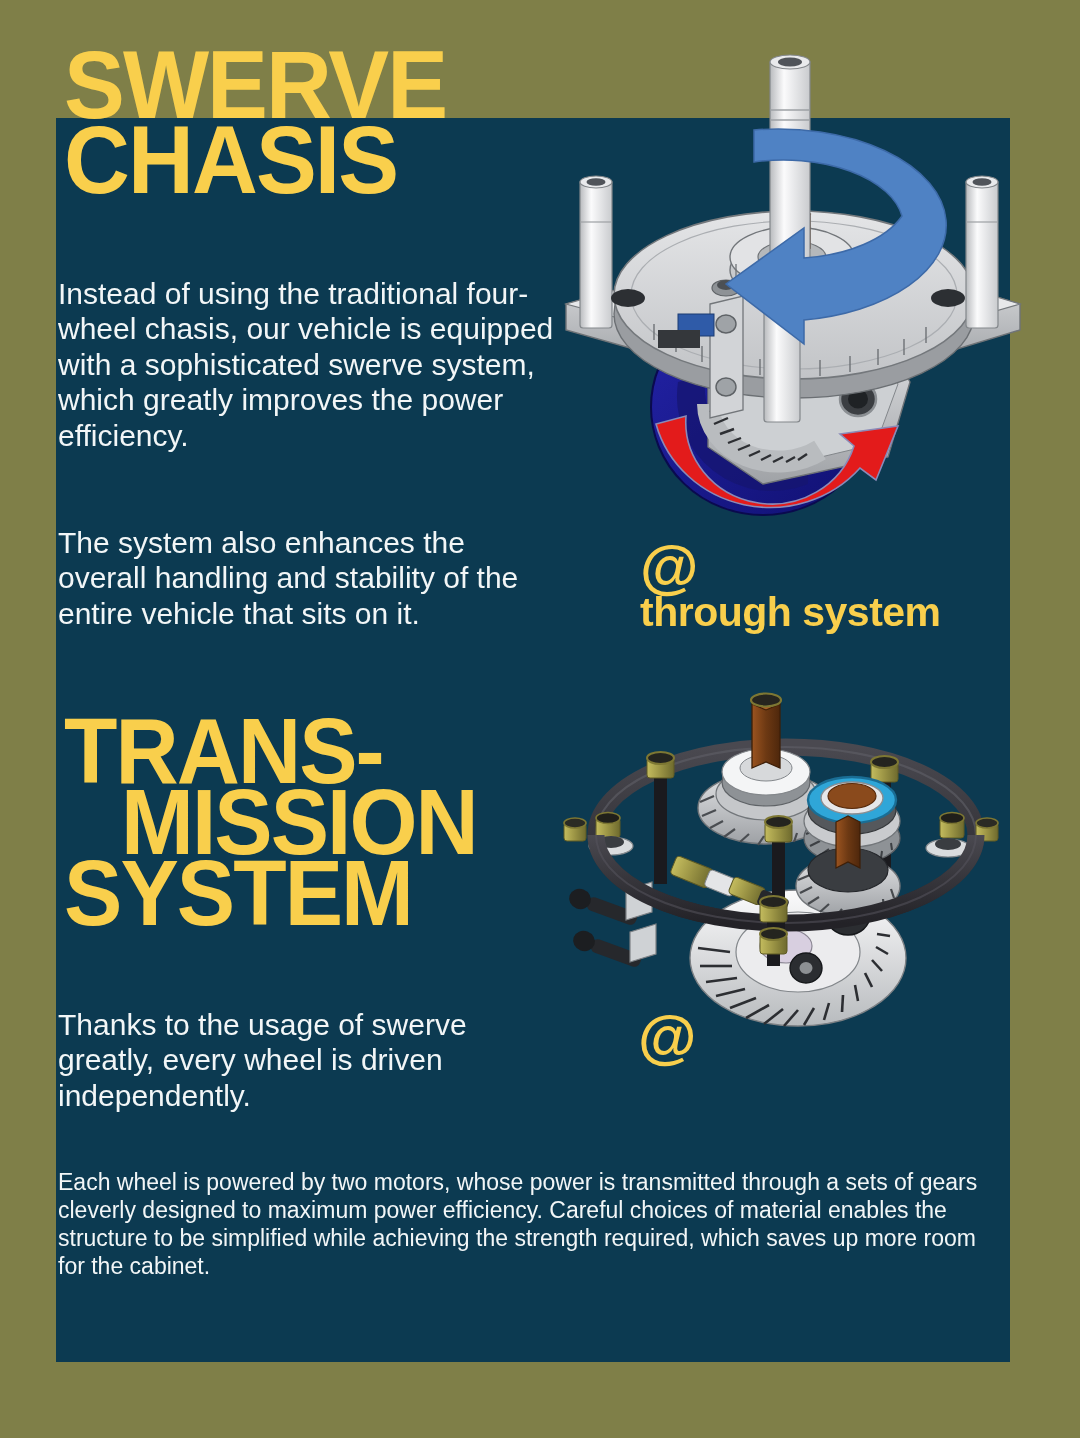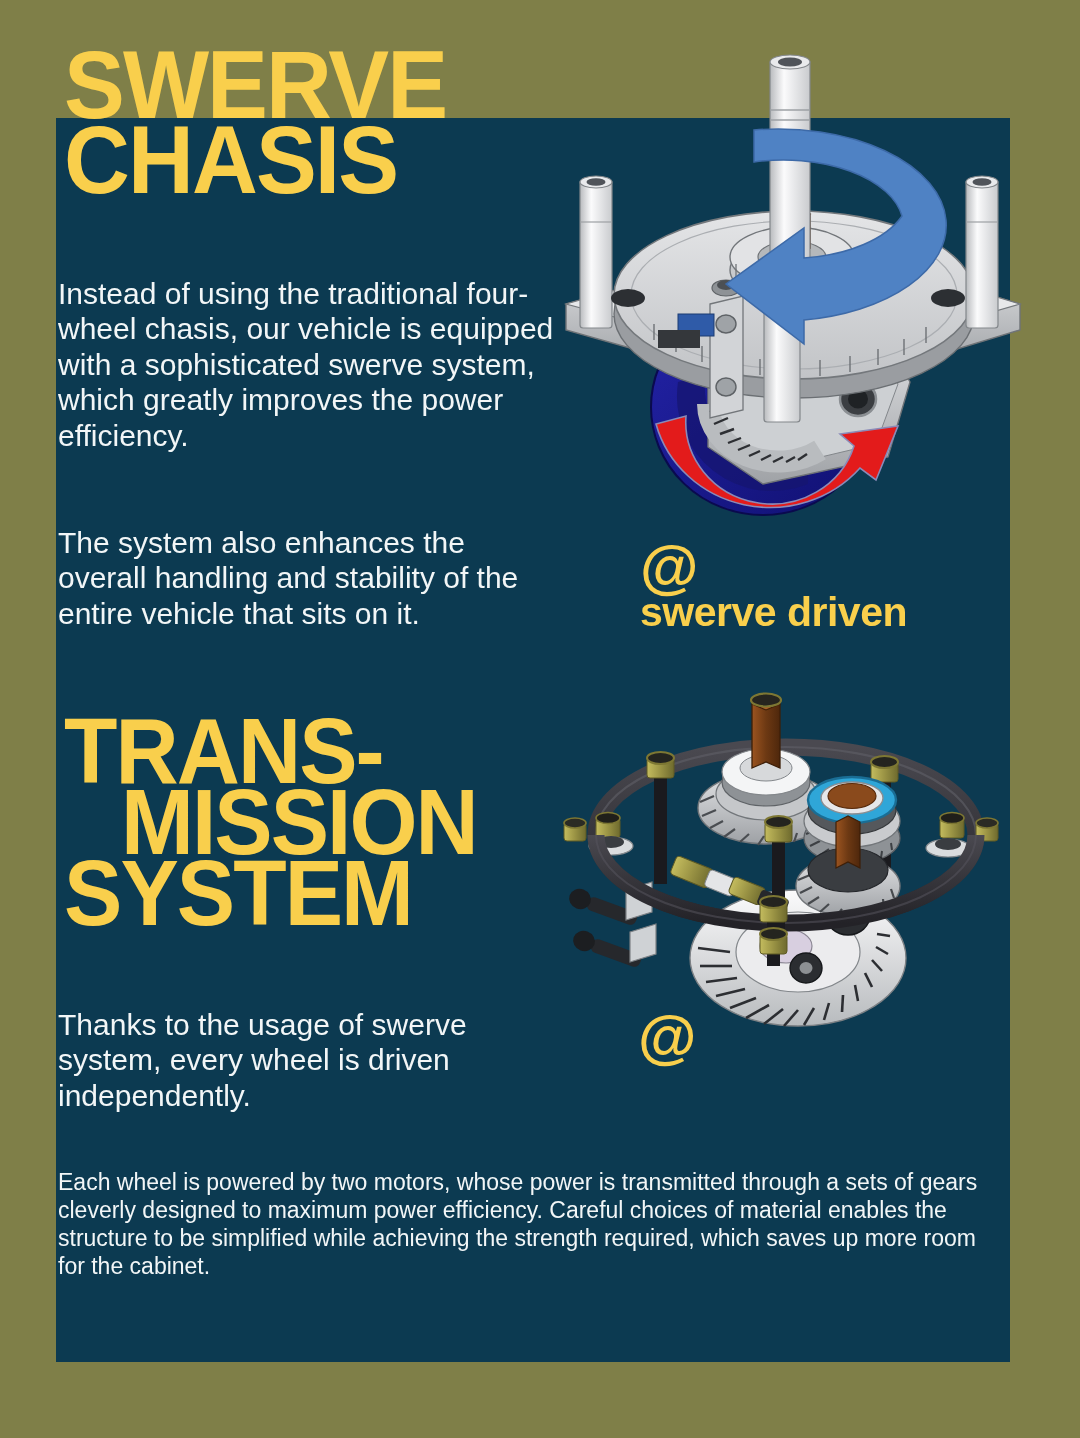--- a/index.html
+++ b/index.html
@@ -441,25 +441,25 @@
   </div>
 
   <div class="heading" id="heading-transmission">
     <span class="hl">TRANS-</span>
     <span class="hl2">MISSION</span>
     <span class="hl">SYSTEM</span>
   </div>
 
   <div class="body-text" id="para-1">Instead of using the traditional four-wheel chasis, our vehicle is equipped with a sophisticated swerve system, which greatly improves the power efficiency.</div>
   <div class="body-text" id="para-2">The system also enhances the overall handling and stability of the entire vehicle that sits on it.</div>
-  <div class="body-text" id="para-3">Thanks to the usage of swerve system, every wheel is driven independently.</div>
+  <div class="body-text" id="para-3">Thanks to the usage of swerve greatly, every wheel is driven independently.</div>
   <div class="body-text" id="para-4">Each wheel is powered by two motors, whose power is transmitted through a sets of gears cleverly designed to maximum power efficiency. Careful choices of material enables the structure to be simplified while achieving the strength required, which saves up more room for the cabinet.</div>
 
   <div class="caption" id="caption-swerve">
     <span class="at">@</span>
-    <span class="ct">swerve driven</span>
+    <span class="ct">through system</span>
   </div>
 
   <div class="caption" id="caption-gears">
     <span class="at">@</span>
   </div>
 
 </div>
 
 </body></html>

